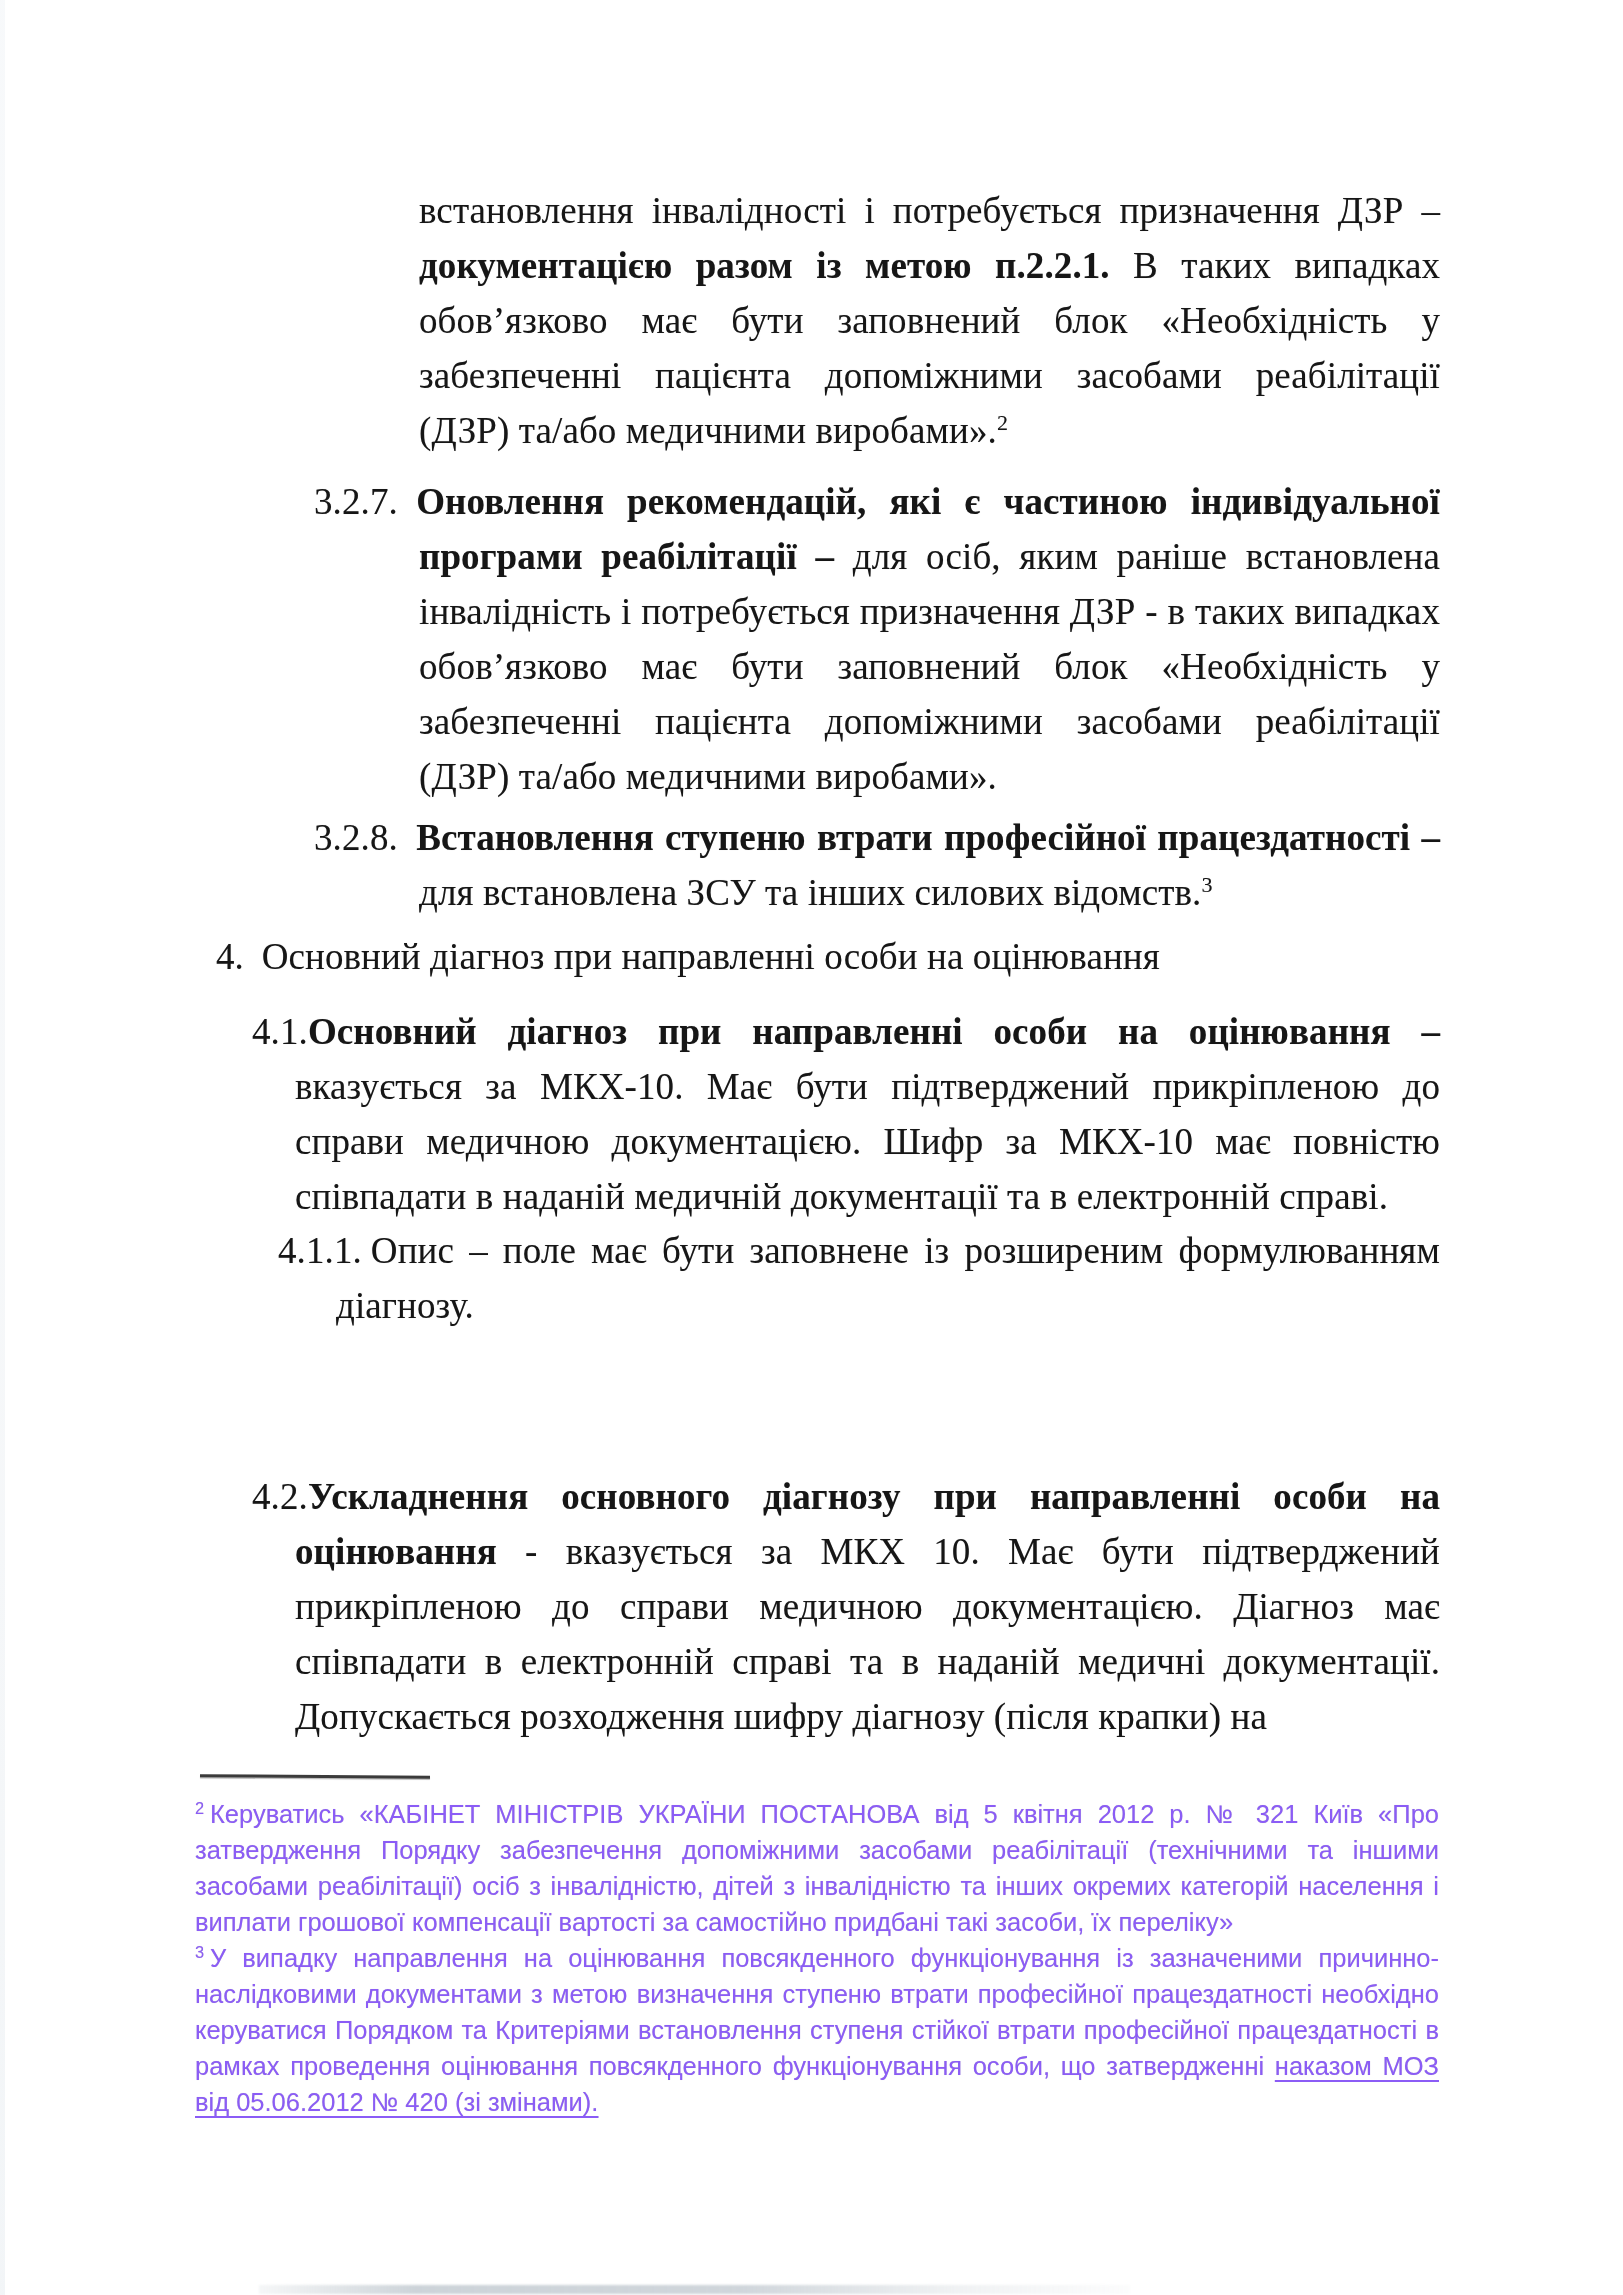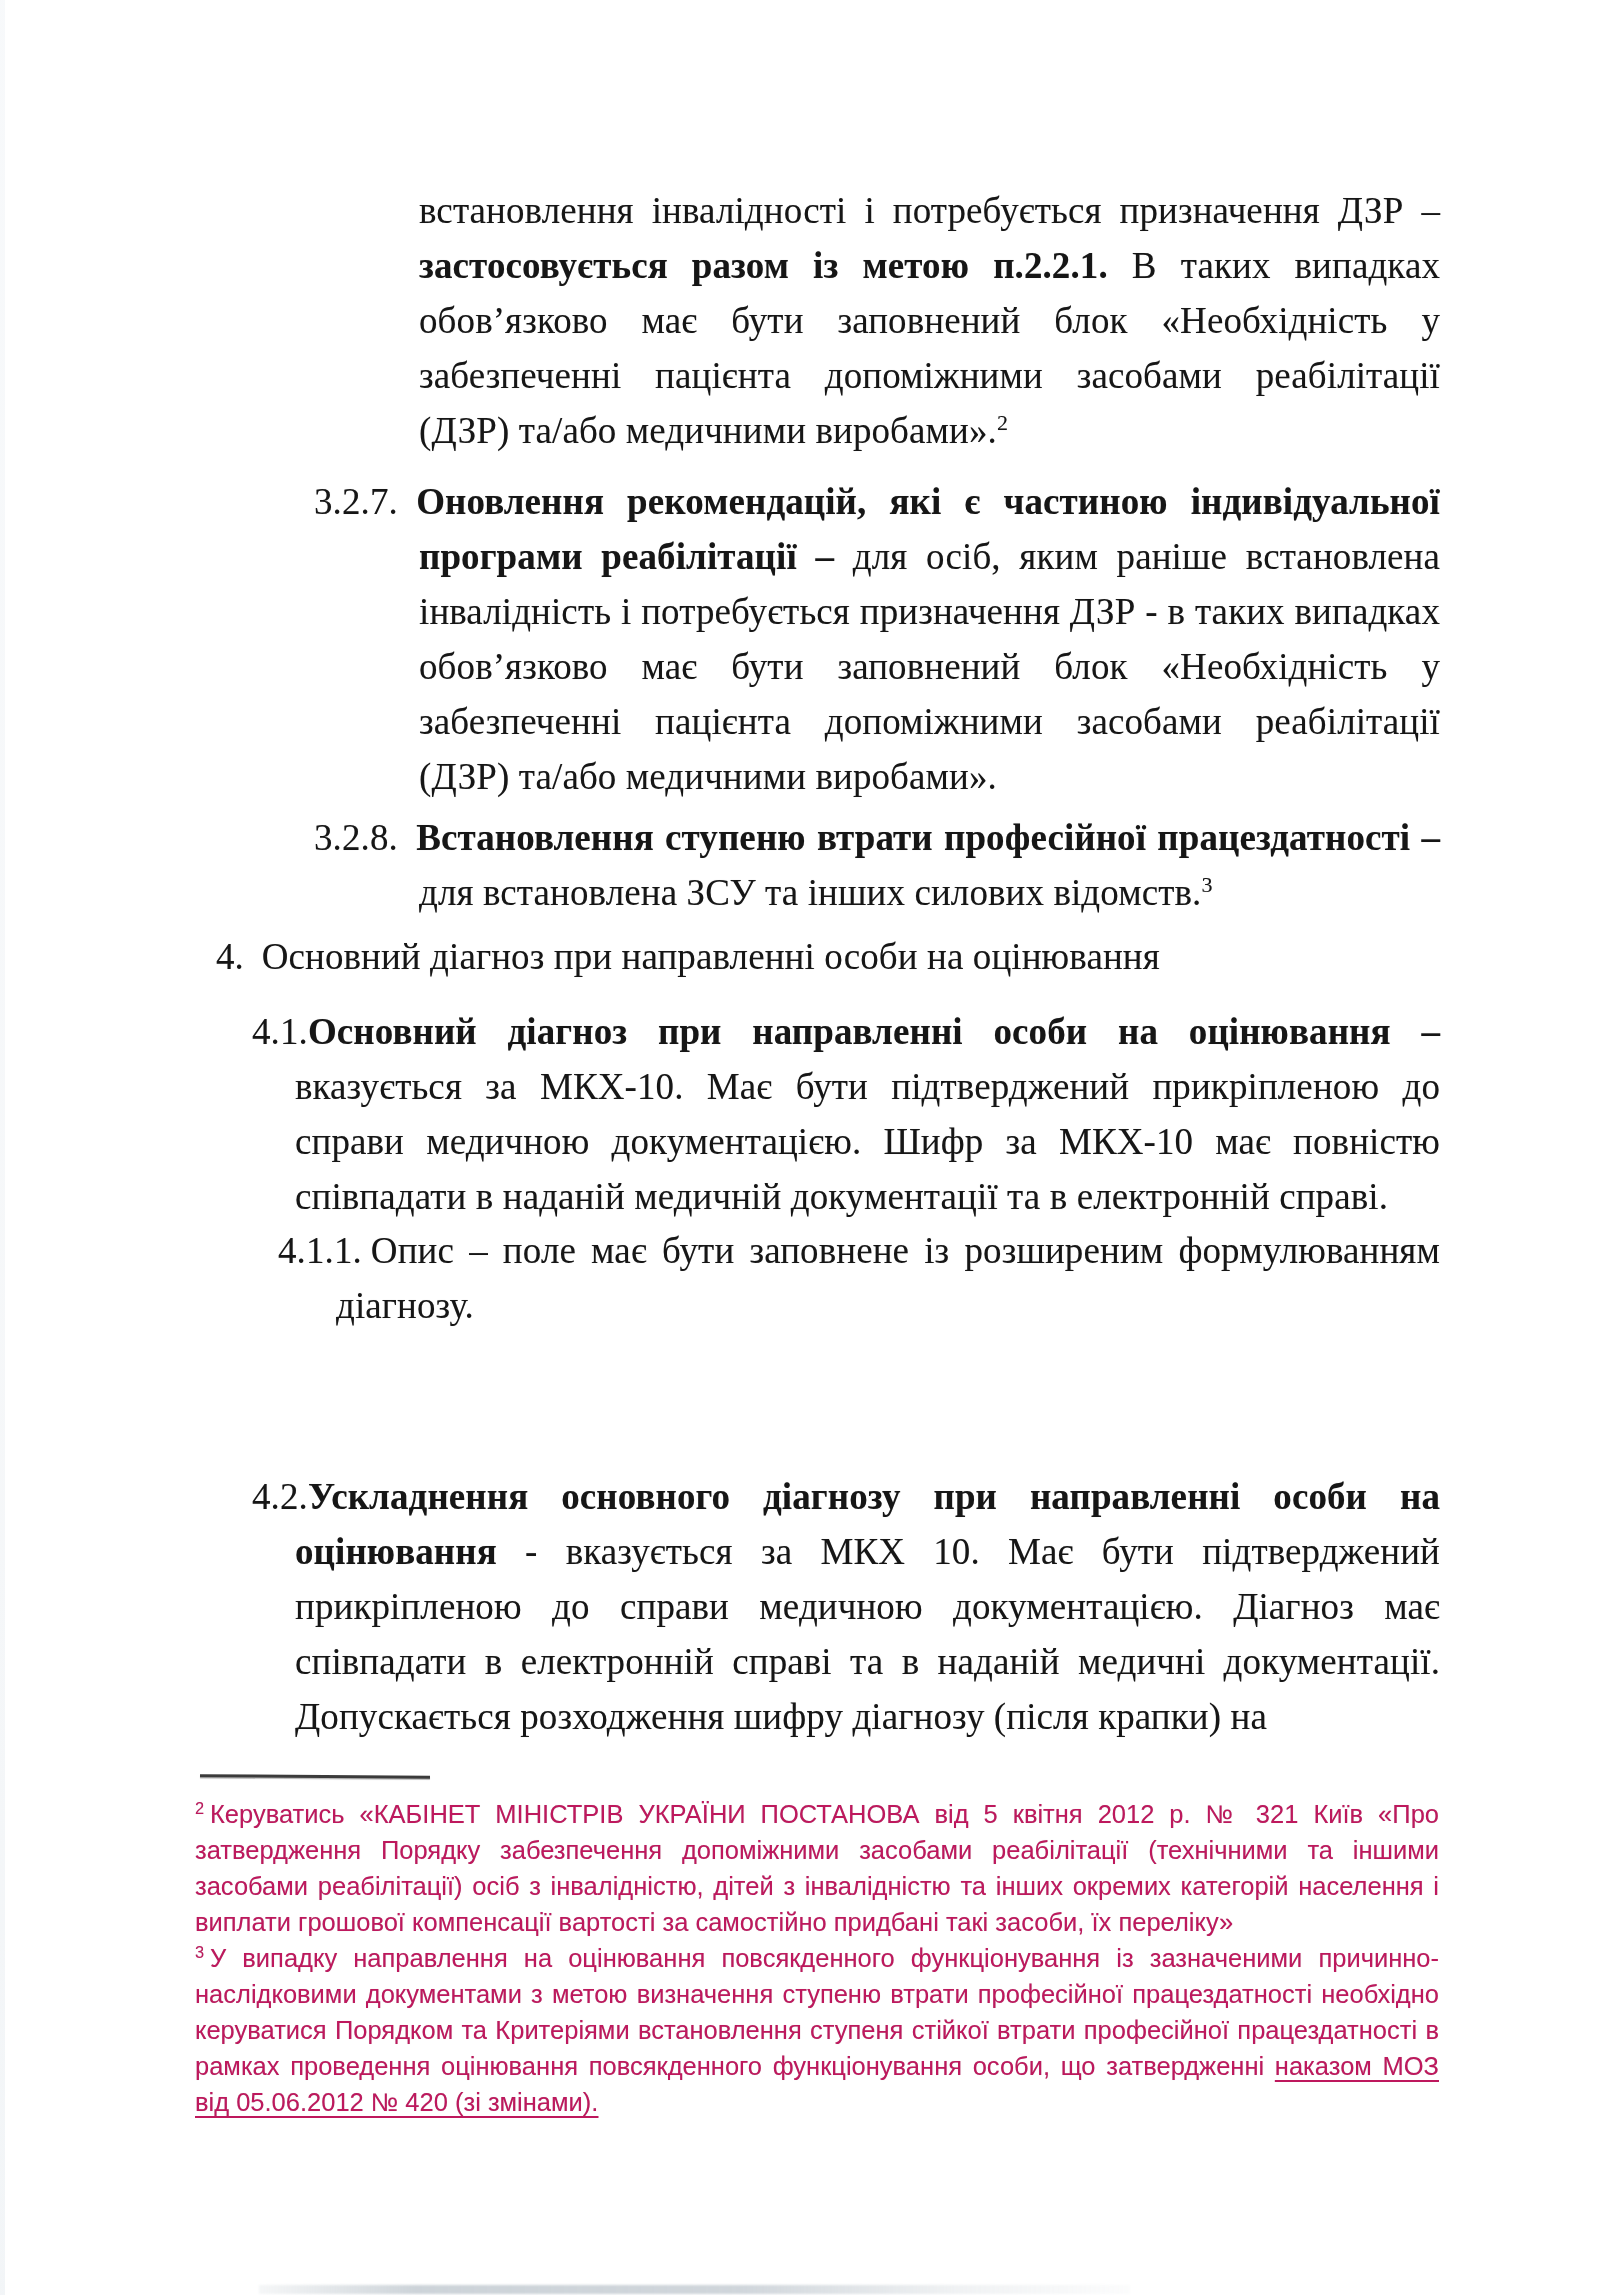--- a/index.html
+++ b/index.html
@@ -52,36 +52,36 @@
     position:absolute;left:200px;top:1775px;width:230px;height:3.3px;
     background:#3b3b3b;transform:rotate(0.4deg);
     box-shadow:0 1.3px 0.7px rgba(60,60,60,.35);
   }
   .footnote{
     position:absolute;
     left:195px;width:1244px;
     font-family:"Liberation Sans","DejaVu Sans",sans-serif;
     font-size:25.5px;line-height:36px;
     text-align:justify;
-    color:#be185d;
+    color:#8b5cf6;
     text-shadow:0 0 0.7px rgba(0,0,0,.22);
   }
   .fn2{top:1796px;}
   .fn3{top:1940px;}
   .footnote sup.fnref{font-size:16.4px;line-height:0;vertical-align:super;margin-right:5.9px;}
   .u{text-decoration:underline;text-decoration-thickness:2px;text-underline-offset:4.6px;}
 </style>
 </head>
 <body>
 
 <div class="page">
 
   <div class="edge-left"></div>
 
-  <div class="body-text p-cont"><span>встановлення інвалідності і потребується призначення ДЗР – </span><span class="b">застосовується разом із метою п.2.2.1.</span><span> В таких випадках обов’язково має бути заповнений блок «Необхідність у забезпеченні пацієнта допоміжними засобами реабілітації (ДЗР) та/або медичними виробами».</span><sup class="ref">2</sup></div>
+  <div class="body-text p-cont"><span>встановлення інвалідності і потребується призначення ДЗР – </span><span class="b">документацією разом із метою п.2.2.1.</span><span> В таких випадках обов’язково має бути заповнений блок «Необхідність у забезпеченні пацієнта допоміжними засобами реабілітації (ДЗР) та/або медичними виробами».</span><sup class="ref">2</sup></div>
 
   <div class="body-text i327"><span class="num gap-lg">3.2.7.</span><span class="b">Оновлення рекомендацій, які є частиною індивідуальної програми реабілітації – </span><span>для осіб, яким раніше встановлена інвалідність і потребується призначення ДЗР - в таких випадках обов’язково має бути заповнений блок «Необхідність у забезпеченні пацієнта допоміжними засобами реабілітації (ДЗР) та/або медичними виробами».</span></div>
 
   <div class="body-text i328"><span class="num gap-lg">3.2.8.</span><span class="b">Встановлення ступеню втрати професійної працездатності – </span><span>для встановлена ЗСУ та інших силових відомств.</span><sup class="ref">3</sup></div>
 
   <div class="body-text i4"><span class="num gap-md">4.</span><span>Основний діагноз при направленні особи на оцінювання</span></div>
 
   <div class="body-text i41"><span class="num">4.1.</span><span class="b">Основний діагноз при направленні особи на оцінювання – </span><span>вказується за МКХ-10. Має бути підтверджений прикріпленою до справи медичною документацією. Шифр за МКХ-10 має повністю співпадати в наданій медичній документації та в електронній справі.</span></div>
 
   <div class="body-text i411"><span class="num gap-sm">4.1.1.</span><span>Опис – поле має бути заповнене із розширеним формулюванням діагнозу.</span></div>

